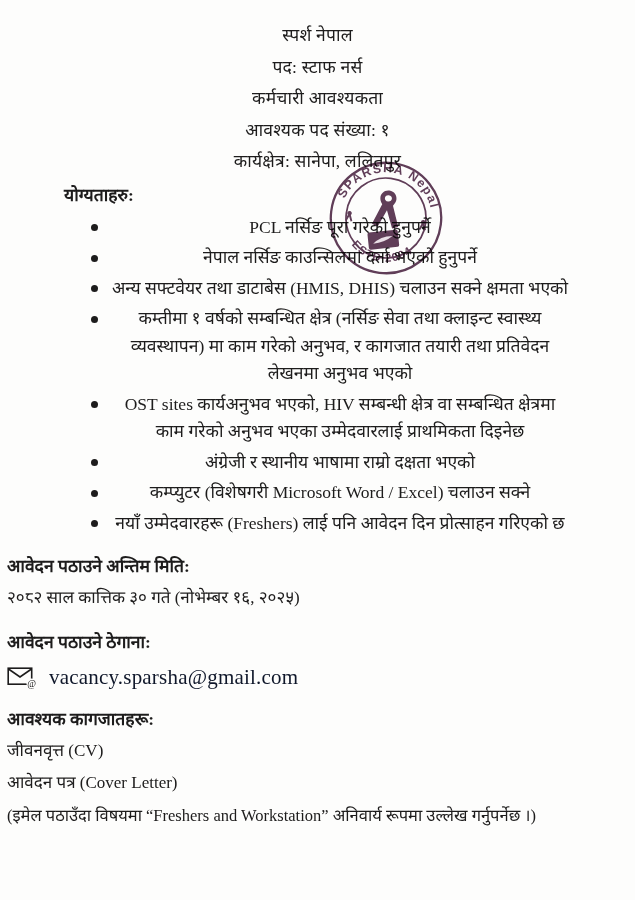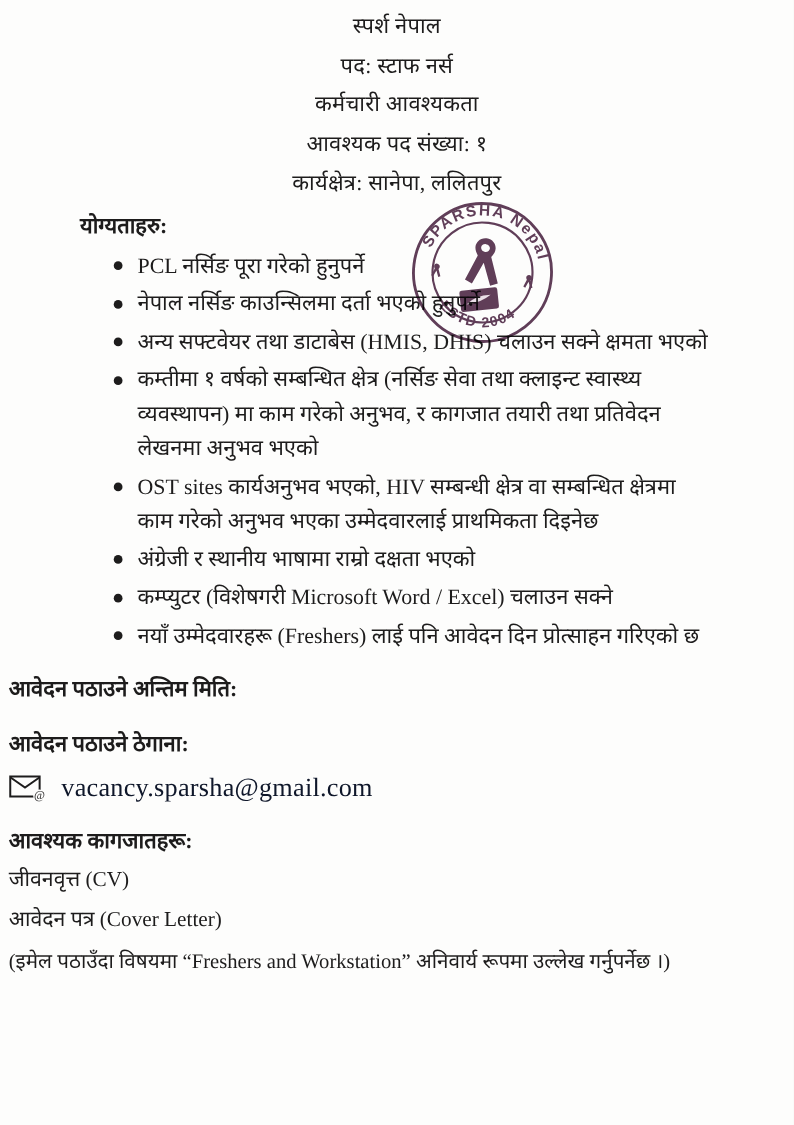--- a/index.html
+++ b/index.html
@@ -9,21 +9,21 @@
     font-family:"Liberation Serif","DejaVu Serif",serif;
   }
   .page{
     position:relative;
     width:635px;height:900px;
     background:#fdfdfc;
     color:#1d1c1c;
     overflow:hidden;
   }
   
-  .header{ text-align:center; padding-top:5px; }
+  .header{ text-align:center; padding-top:20px; }
   .header .h-line{
     font-size:17.5px;
     line-height:31.5px;
     letter-spacing:.2px;
   }
   
   .qual-heading{
     margin:4px 0 6px 64px;
     font-size:17.5px;
     font-weight:bold;
@@ -34,20 +34,21 @@
     margin:8px 0 0 88px;
     padding:0;
     width:482px;
   }
   ul.qual-list li{
     position:relative;
     padding-left:22px;
     font-size:17.5px;
     line-height:27.5px;
     margin-bottom:3px;
+    text-align:center;
   }
   ul.qual-list li::before{
     content:"";
     position:absolute;
     left:3px; top:10.5px;
     width:7px;height:7px;
     border-radius:50%;
     background:#1d1c1c;
   }
   
@@ -117,20 +118,21 @@
     <li>अन्य सफ्टवेयर तथा डाटाबेस (HMIS, DHIS) चलाउन सक्ने क्षमता भएको</li>
     <li>कम्तीमा १ वर्षको सम्बन्धित क्षेत्र (नर्सिङ सेवा तथा क्लाइन्ट स्वास्थ्य व्यवस्थापन) मा काम गरेको अनुभव, र कागजात तयारी तथा प्रतिवेदन लेखनमा अनुभव भएको</li>
     <li>OST sites कार्यअनुभव भएको, HIV सम्बन्धी क्षेत्र वा सम्बन्धित क्षेत्रमा काम गरेको अनुभव भएका उम्मेदवारलाई प्राथमिकता दिइनेछ</li>
     <li>अंग्रेजी र स्थानीय भाषामा राम्रो दक्षता भएको</li>
     <li>कम्प्युटर (विशेषगरी Microsoft Word / Excel) चलाउन सक्ने</li>
     <li>नयाँ उम्मेदवारहरू (Freshers) लाई पनि आवेदन दिन प्रोत्साहन गरिएको छ</li>
   </ul>
 
   <div class="section">
     <div class="sec-heading">आवेदन पठाउने अन्तिम मिति:</div>
+    <div class="sec-line">२०८२ साल कात्तिक ३० गते (नोभेम्बर १६, २०२५)</div>
   </div>
 
   <div class="section">
     <div class="sec-heading">आवेदन पठाउने ठेगाना:</div>
     <div class="email-row">
       <svg class="email-icon" width="30" height="22" viewBox="0 0 30 22" aria-hidden="true">
         <rect x="1.2" y="1.2" width="23.5" height="16" fill="none" stroke="#1d1c1c" stroke-width="1.6"></rect>
         <path d="M1.5 2 L13 10 L24.5 2" fill="none" stroke="#1d1c1c" stroke-width="1.6"></path>
         <circle cx="24.5" cy="16.5" r="5" fill="#fdfdfc"></circle>
         <text x="24.5" y="19.6" font-size="9.5" text-anchor="middle" fill="#1d1c1c" font-family="Liberation Serif, serif">@</text>

